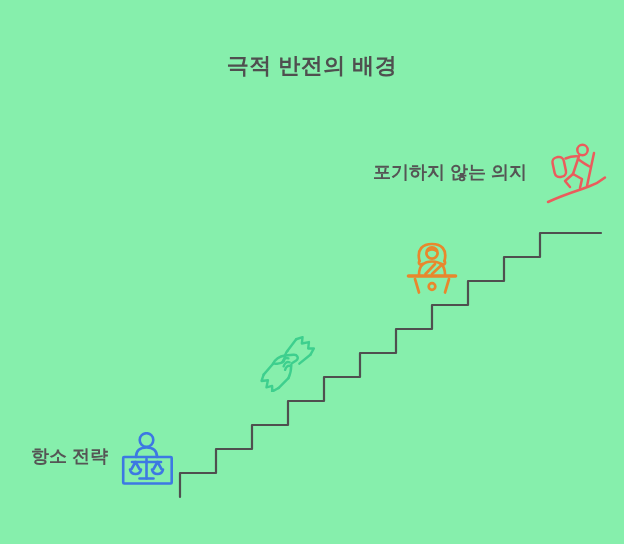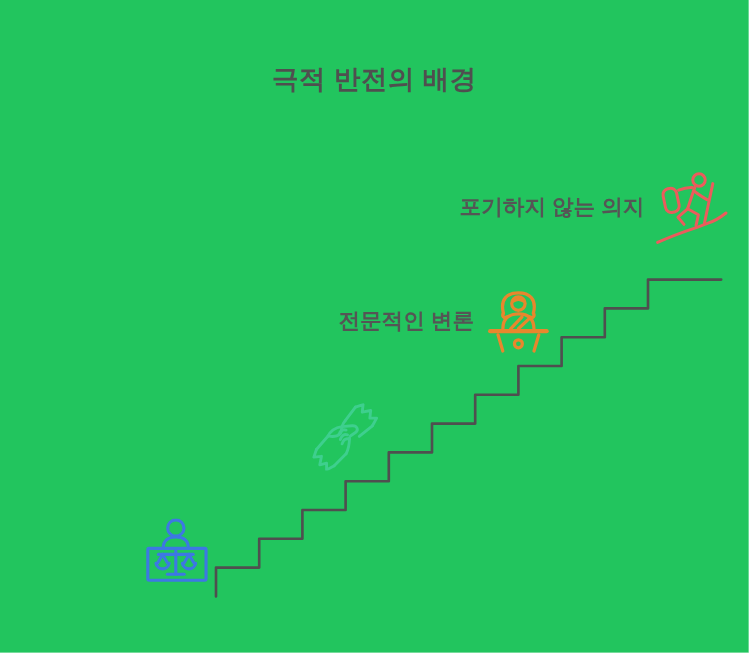--- a/index.html
+++ b/index.html
@@ -1,20 +1,20 @@
 <!DOCTYPE html>
 <html><head>
 <meta charset="utf-8">
 <style>
   html, body { margin: 0; padding: 0; background: #ffffff; }
   .canvas {
     position: relative;
     width: 624px;
     height: 544px;
-    background: #22c55e;
+    background: #86efac;
     font-family: "Liberation Sans", sans-serif;
     overflow: hidden;
   }
   .title {
     position: absolute;
     top: 51px;
     left: 0;
     width: 100%;
     margin: 0;
     text-align: center;
@@ -33,38 +33,39 @@
     position: absolute;
     font-size: 18px;
     font-weight: 600;
     color: #555555;
     white-space: nowrap;
     line-height: 22px;
   }
   .label-1 { top: 445px; right: 516px; }
   .label-2 { top: 347px; right: 376px; }
   .label-3 { top: 256px; right: 229px; }
-  .label-4 { top: 161px; right: 87px; text-align: center; }
+  .label-4 { top: 161px; right: 97px; text-align: center; }
   .step-icon { position: absolute; }
   .icon-1 { left: 121px; top: 432px; width: 53px; height: 53px; }
   .icon-2 { left: 256px; top: 336px; width: 62px; height: 56px; }
   .icon-3 { left: 405px; top: 241px; width: 54px; height: 54px; }
   .icon-4 { left: 543px; top: 141px; width: 65px; height: 65px; }
 </style>
 </head>
 <body>
 
 <div class="canvas">
 
   <h1 class="title">극적 반전의 배경</h1>
 
   <svg class="stairs" viewBox="0 0 624 544" aria-hidden="true">
     <polyline points="180,497 180,473 216,473 216,449 252,449 252,425 288,425 288,401 324,401 324,377 360,377 360,353 396,353 396,329 432,329 432,305 468,305 468,281 504,281 504,257 540,257 540,233 601,233" fill="none" stroke-width="2.2" stroke-linecap="round" stroke-linejoin="round" stroke="#4f4f4f"></polyline>
   </svg>
 
+  <div class="step-label label-1">항소 전략</div>
   <svg class="step-icon icon-1" viewBox="0 0 53 53" aria-hidden="true">
     <g fill="none" stroke-width="2.6" stroke-linecap="round" stroke-linejoin="round" stroke="#3d78e3">
       <circle cx="25.5" cy="8" r="6.8"></circle>
       <path d="M15 25 C15 18.5 19 15.5 25.5 15.5 C32 15.5 36 18.5 36 25"></path>
       <rect x="2.2" y="25" width="48.5" height="26.5" rx="1"></rect>
       <path d="M25.5 27 V46.5"></path>
       <path d="M11 30 H40"></path>
       <path d="M14.5 30 L10.5 37 M14.5 30 L18.5 37"></path>
       <path d="M9 37.5 A5.6 5.6 0 0 0 20 37.5"></path>
       <path d="M36.5 30 L32.5 37 M36.5 30 L40.5 37"></path>
@@ -84,21 +85,20 @@
       <path d="M21 18 C27 16 31.5 17.5 35.5 20.5 L42 26 C45 28.5 44 32.5 40 32 L35 31"></path>
       <path d="M41 19 C37.5 19 34.5 21 31.5 23.5"></path>
       <path d="M22 18 C24 21.5 27 23.5 30.5 23.8"></path>
       <path d="M29 23.5 q5 -2.5 7 1.5"></path>
       <path d="M27 27.2 q5 -2.5 7 1.5"></path>
       <path d="M25.5 30.8 q5 -2.5 7 1.5"></path>
       <path d="M22 39 C26.5 37.5 30.5 34.5 33.5 31.5"></path>
     </g>
   </svg>
 
-  <div class="step-label label-3">전문적인 변론</div>
   <svg class="step-icon icon-3" viewBox="0 0 54 54" aria-hidden="true">
     <g fill="none" stroke-width="2.7" stroke-linecap="round" stroke-linejoin="round" stroke="#e8872d">
       <path d="M14.5 20 C11.5 8 18 3 27 3 C36 3 42.5 8 39.5 20"></path>
       <path d="M14.5 20 C13 22.5 15 24.5 17.5 23"></path>
       <path d="M39.5 20 C41 22.5 39 24.5 36.5 23"></path>
       <circle cx="27" cy="12" r="5.6"></circle>
       <path d="M22.5 10 Q27 6.8 31.5 10"></path>
       <path d="M14 33.5 C14 24.5 19 20.5 27 20.5 C35 20.5 40 24.5 40 33.5"></path>
       <path d="M20.5 33 L30 23"></path>
       <path d="M27 33 L36 24.5"></path>

